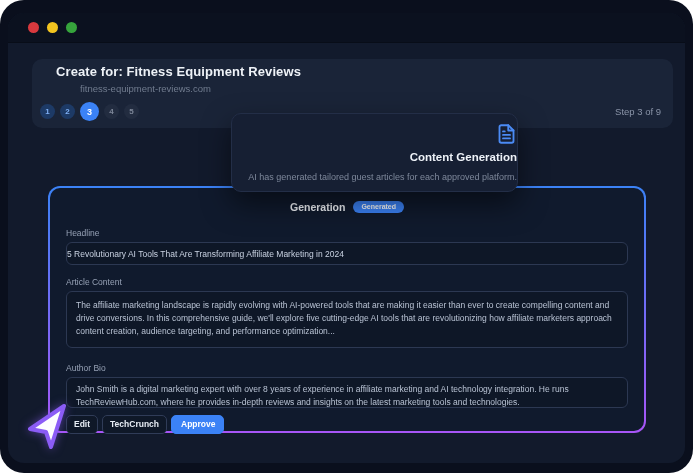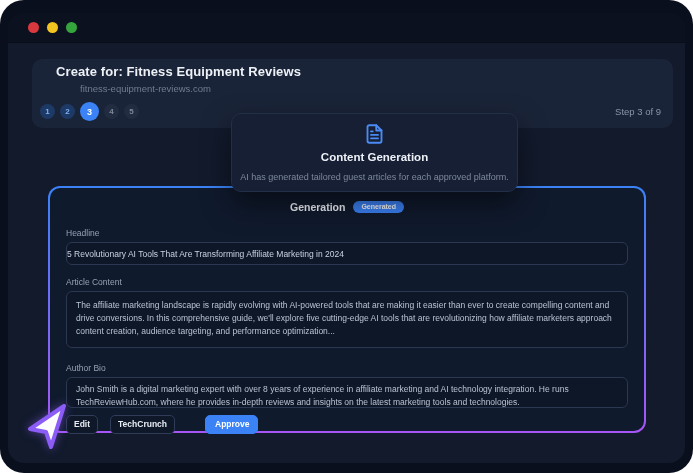--- a/index.html
+++ b/index.html
@@ -30,26 +30,26 @@
   .badge{background:#3b82f6;color:#ffffff;font-size:7px;font-weight:700;padding:2.5px 8px;border-radius:999px;line-height:1;}
   .field label{display:block;margin:0 0 4px;font-size:8.5px;color:#96a1b5;}
   .field{margin-top:12px;}
   .field.first{margin-top:14px;}
   .field.bio-field{margin-top:15px;}
   .tinput,.tarea{display:block;width:100%;box-sizing:border-box;background:#0e1727;border:1px solid #2c3852;border-radius:6px;color:#c9d2e2;font-family:"Liberation Sans",sans-serif;font-size:8.5px;outline:none;}
   .tinput{height:23px;padding:0 0;}
   .tarea{resize:none;line-height:13px;padding:7px 9px;color:#b9c3d4;overflow:hidden;}
   .tarea.article{height:57px;}
   .tarea.bio{height:31px;padding-top:5px;}
-  .btn-row{margin-top:7px;display:flex;align-items:flex-start;gap:12px;}
+  .btn-row{margin-top:7px;display:flex;align-items:flex-start;gap:4px;}
   .btn{height:19px;padding:0 7px;border-radius:5px;font-family:"Liberation Sans",sans-serif;font-size:8.5px;font-weight:600;cursor:pointer;line-height:1;}
   .btn.ghost{background:#0f1828;border:1px solid #303c58;color:#e8edf5;}
-  .btn.primary{background:#3b82f6;border:1px solid #3b82f6;color:#ffffff;margin-left:18px;padding-left:9px;}
+  .btn.primary{background:#3b82f6;border:1px solid #3b82f6;color:#ffffff;margin-left:0;padding-left:9px;}
 
-  .overlay-card{position:absolute;left:223px;top:100px;width:287px;height:79px;background:#161f33;border:1px solid #232e47;border-radius:10px;box-shadow:0 12px 28px rgba(0,0,0,.5);display:flex;flex-direction:column;align-items:center;padding-top:8px;box-sizing:border-box;z-index:5;}
+  .overlay-card{position:absolute;left:223px;top:100px;width:287px;height:79px;background:#161f33;border:1px solid #232e47;border-radius:10px;box-shadow:0 12px 28px rgba(0,0,0,.5);display:flex;flex-direction:column;align-items:flex-end;padding-top:8px;box-sizing:border-box;z-index:5;}
   .o-title{margin-top:5px;font-size:11.5px;font-weight:700;color:#eef2f8;}
   .o-desc{margin-top:9px;font-size:9px;color:#7e889b;}
 
   .cursor{position:absolute;left:18px;top:389px;z-index:9;filter:drop-shadow(0 0 5px rgba(139,92,246,.55));}
 </style>
 </head>
 <body>
 
 <div class="canvas">
   <div class="window">

